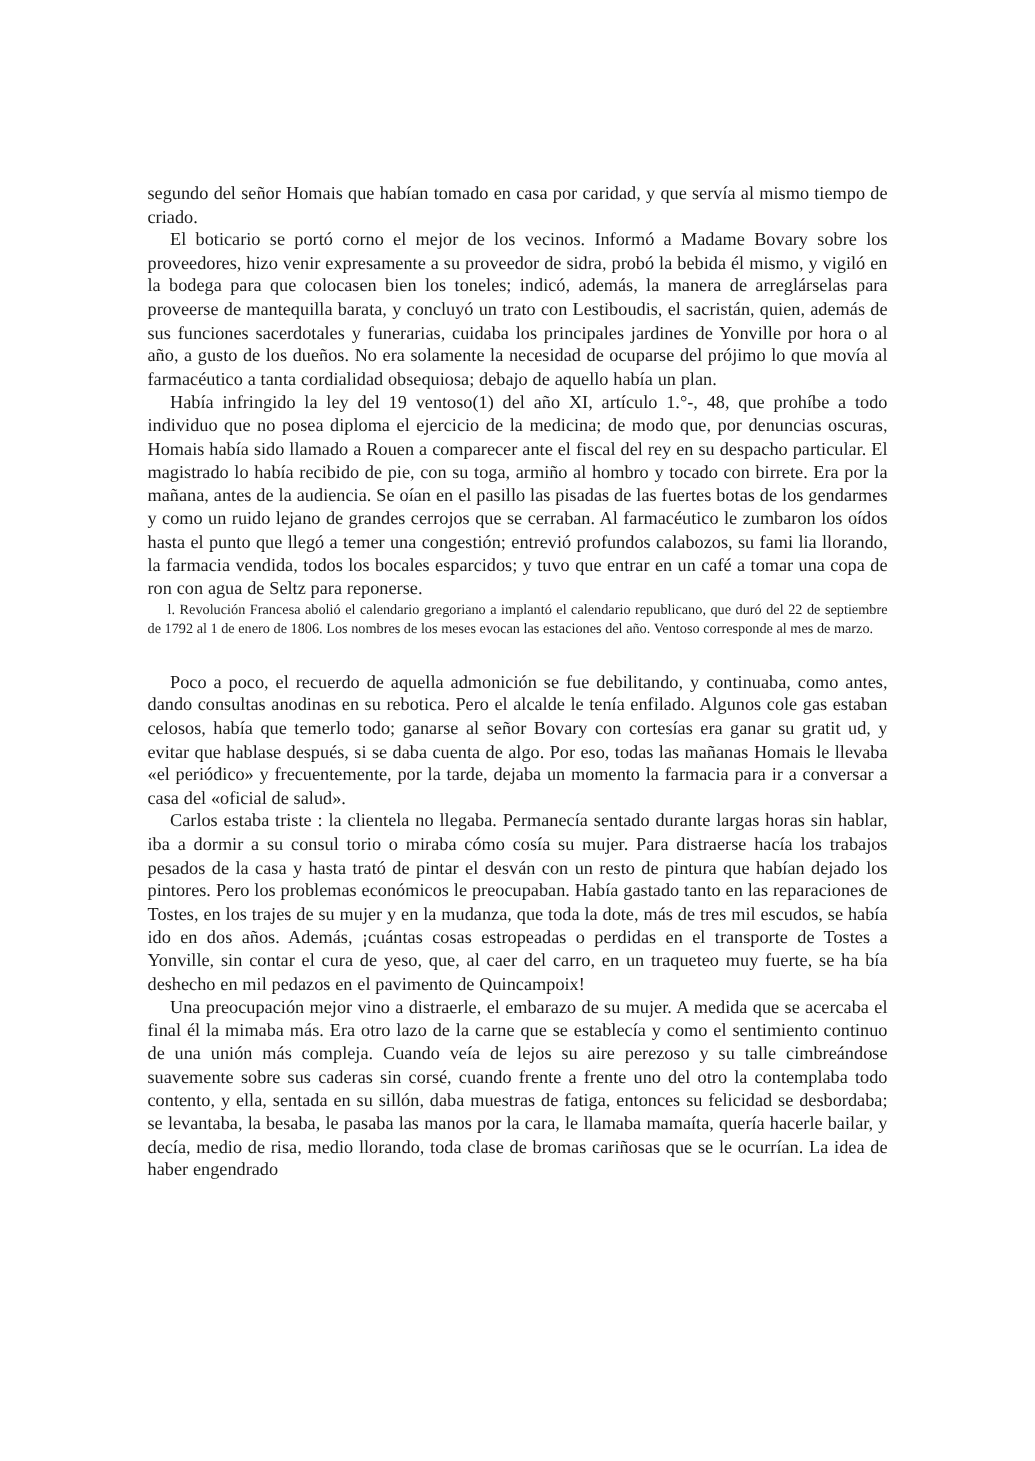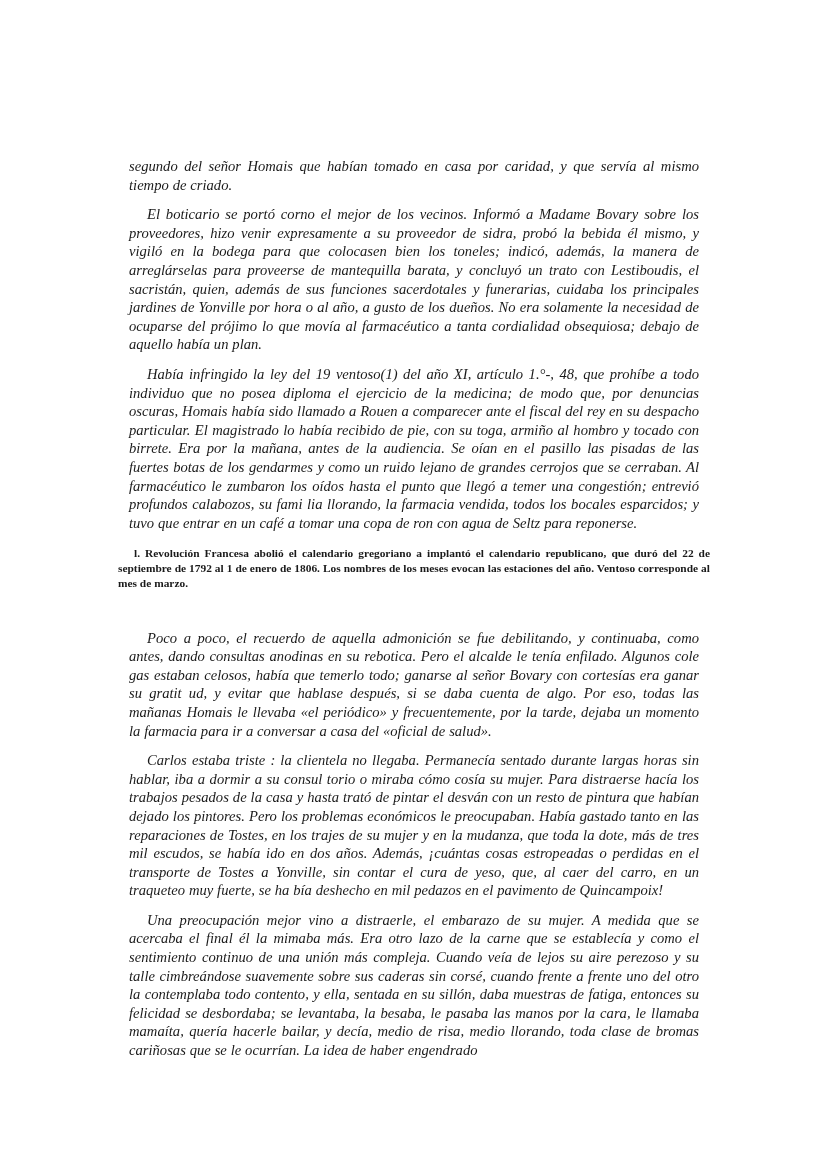--- a/index.html
+++ b/index.html
@@ -24,48 +24,46 @@
   }
 
   .text-block {
     position: absolute;
     left: 118px;
     top: 146px;
     width: 592px;
   }
 
   p.body-par {
-    margin: 11px;
+    margin: 0;
     font-size: 14.6px;
     line-height: 18.6px;
     text-align: justify;
     text-indent: 18px;
     hyphens: manual;
     -webkit-hyphens: manual;
     letter-spacing: 0.01px;
     word-spacing: 0.2px;
-    font-style: italic;
   }
 
   p.body-par.no-indent {
     text-indent: 0;
   }
 
   p.footnote {
     margin: 0;
     font-size: 11.4px;
     line-height: 15.1px;
     text-align: justify;
     text-indent: 16px;
     letter-spacing: 0.01px;
   }
 
   .footnote-block {
-    margin-top: 14px;
-    font-weight: bold;
+    margin-top: 0;
   }
 
   .gap-after-footnote {
     height: 26px;
   }
 
   
   .text-block p {
     text-rendering: optimizeLegibility;
   }

